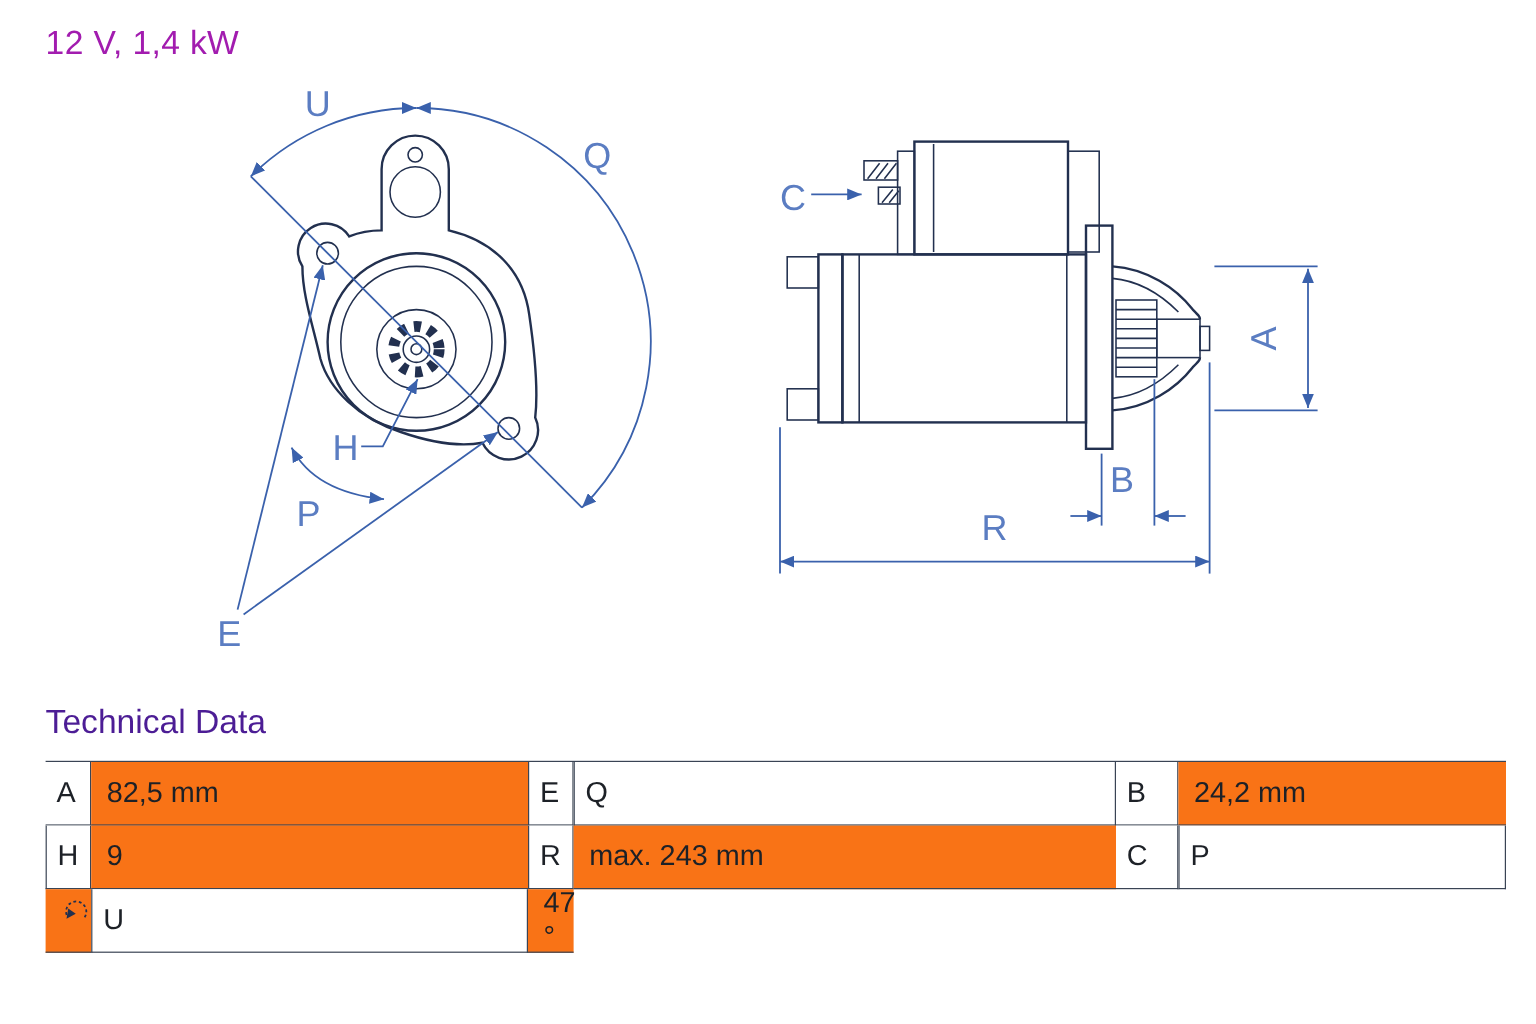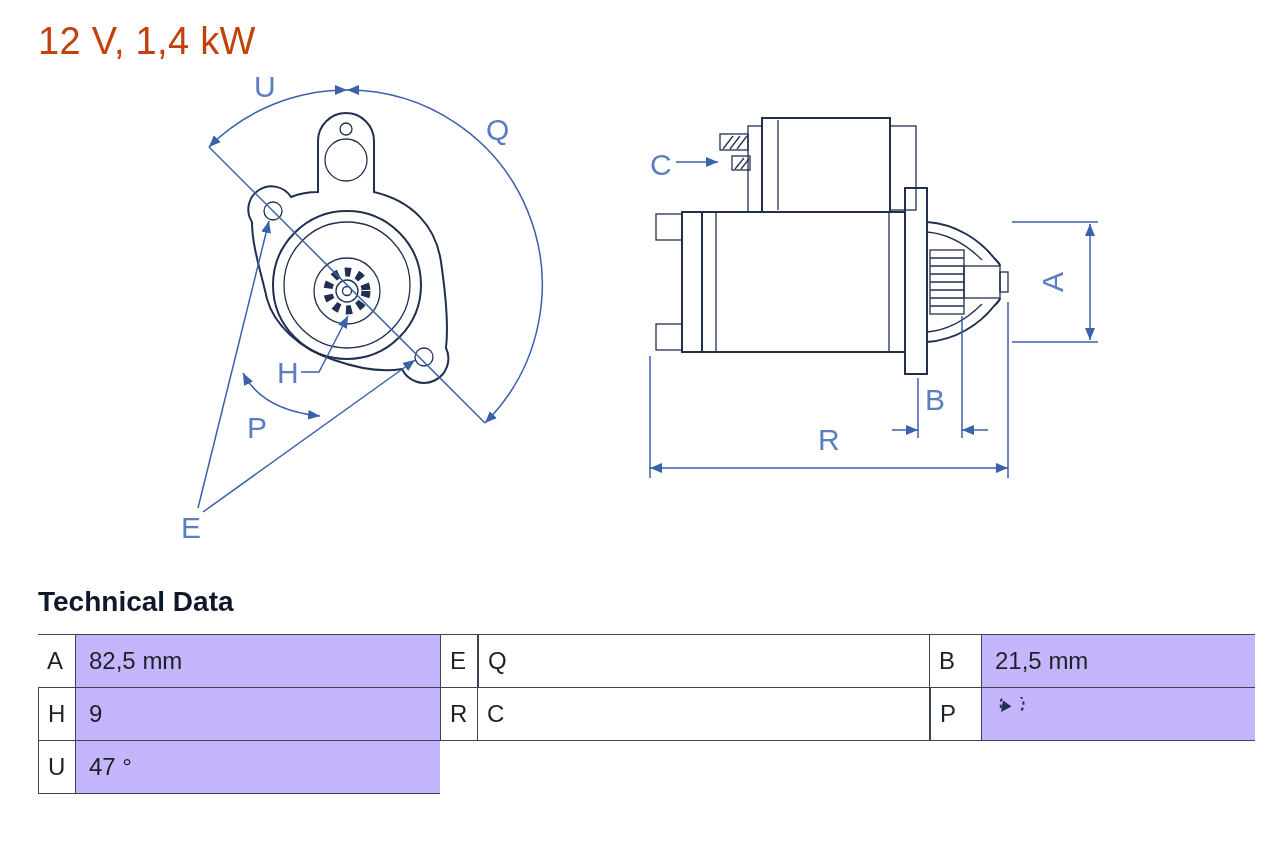--- a/index.html
+++ b/index.html
@@ -1,28 +1,28 @@
 <!DOCTYPE html>
 <html><head>
 <meta charset="utf-8">
 <style>
   *{margin:0;padding:0;box-sizing:border-box}
   html,body{background:#fff}
   body{font-family:"Liberation Sans",sans-serif;color:#1b1e24}
   .page{position:relative;width:1280px;height:853px;background:#fff;overflow:hidden}
-  .title{position:absolute;left:38px;top:20px;font-size:38px;font-weight:400;color:#c2410c;letter-spacing:.3px}
+  .title{position:absolute;left:38px;top:20px;font-size:28px;font-weight:400;color:#a21caf;letter-spacing:.3px}
   .diagram-svg{position:absolute;left:0;top:0}
-  .section-heading{position:absolute;left:38px;top:586px;font-size:28px;font-weight:700;color:#0f172a}
+  .section-heading{position:absolute;left:38px;top:586px;font-size:28px;font-weight:400;color:#4c1d95}
   .tech-table{position:absolute;left:38px;top:634px;width:1217px;display:grid;
               grid-template-columns:38px 364px 38px 452px 52px 273px;
               border-top:1px solid #3a4454;font-size:24px}
   .cell{height:53px;display:flex;align-items:center;border-bottom:1px solid #3a4454;color:#1d2127}
   .lbl{padding-left:9px;background:#fff;border-right:1px solid #3a4454}
   .lbl.mid{border-left:1px solid #3a4454}
-  .val{padding-left:13px;background:#c4b5fd}
+  .val{padding-left:13px;background:#f97316}
   
   .ol{stroke:#22304f;fill:none;stroke-width:2}
   .ol2{stroke:#22304f;fill:none;stroke-width:1.3}
   .teeth{stroke:#22304f;fill:none;stroke-width:9;stroke-dasharray:6 6.4}
   .dim{stroke:#3a61ac;fill:none;stroke-width:1.5}
   .lab{fill:#5b7dc2;font-size:30px;font-family:"Liberation Sans",sans-serif}
   .rot{display:block}
 </style>
 </head>
 <body>
@@ -123,24 +123,25 @@
   <div class="section-heading">Technical Data</div>
 
   <div class="tech-table">
 
     <div class="cell lbl">A</div>
     <div class="cell val">82,5 mm</div>
     <div class="cell lbl mid">E</div>
     <div class="cell lbl mid">Q</div>
 
     <div class="cell lbl">B</div>
-    <div class="cell val">21,5 mm</div>
+    <div class="cell val">24,2 mm</div>
     <div class="cell lbl mid">H</div>
     <div class="cell val">9</div>
     <div class="cell lbl mid">R</div>
+    <div class="cell val">max. 243 mm</div>
 
     <div class="cell lbl">C</div>
     <div class="cell lbl mid">P</div>
     <div class="cell val">
       <svg class="rot" width="34" height="34" viewBox="0 0 34 34">
         <path d="M 26.5 13.5 A 11.5 11.5 0 1 0 7.5 13.5" fill="none" stroke="#22304f" stroke-width="2" stroke-dasharray="3.2 3"></path>
         <path d="M 6 15 L 8 3.5 L 16.5 9.5 Z" fill="#22304f"></path>
       </svg>
     </div>
     <div class="cell lbl mid">U</div>

